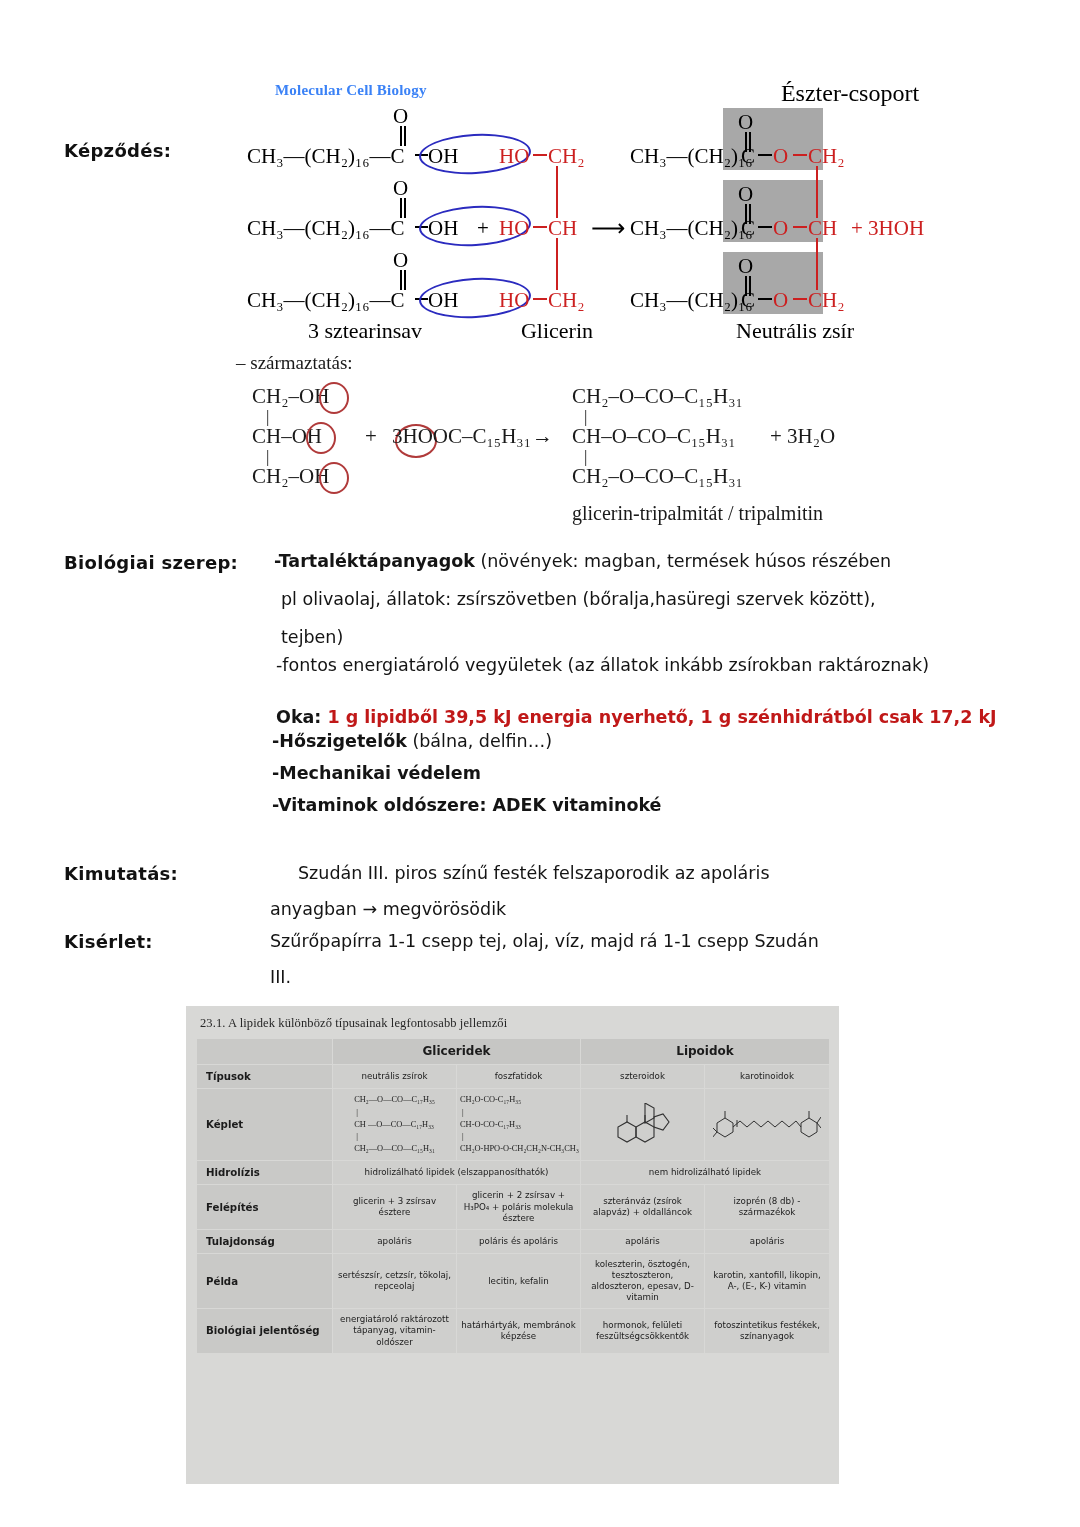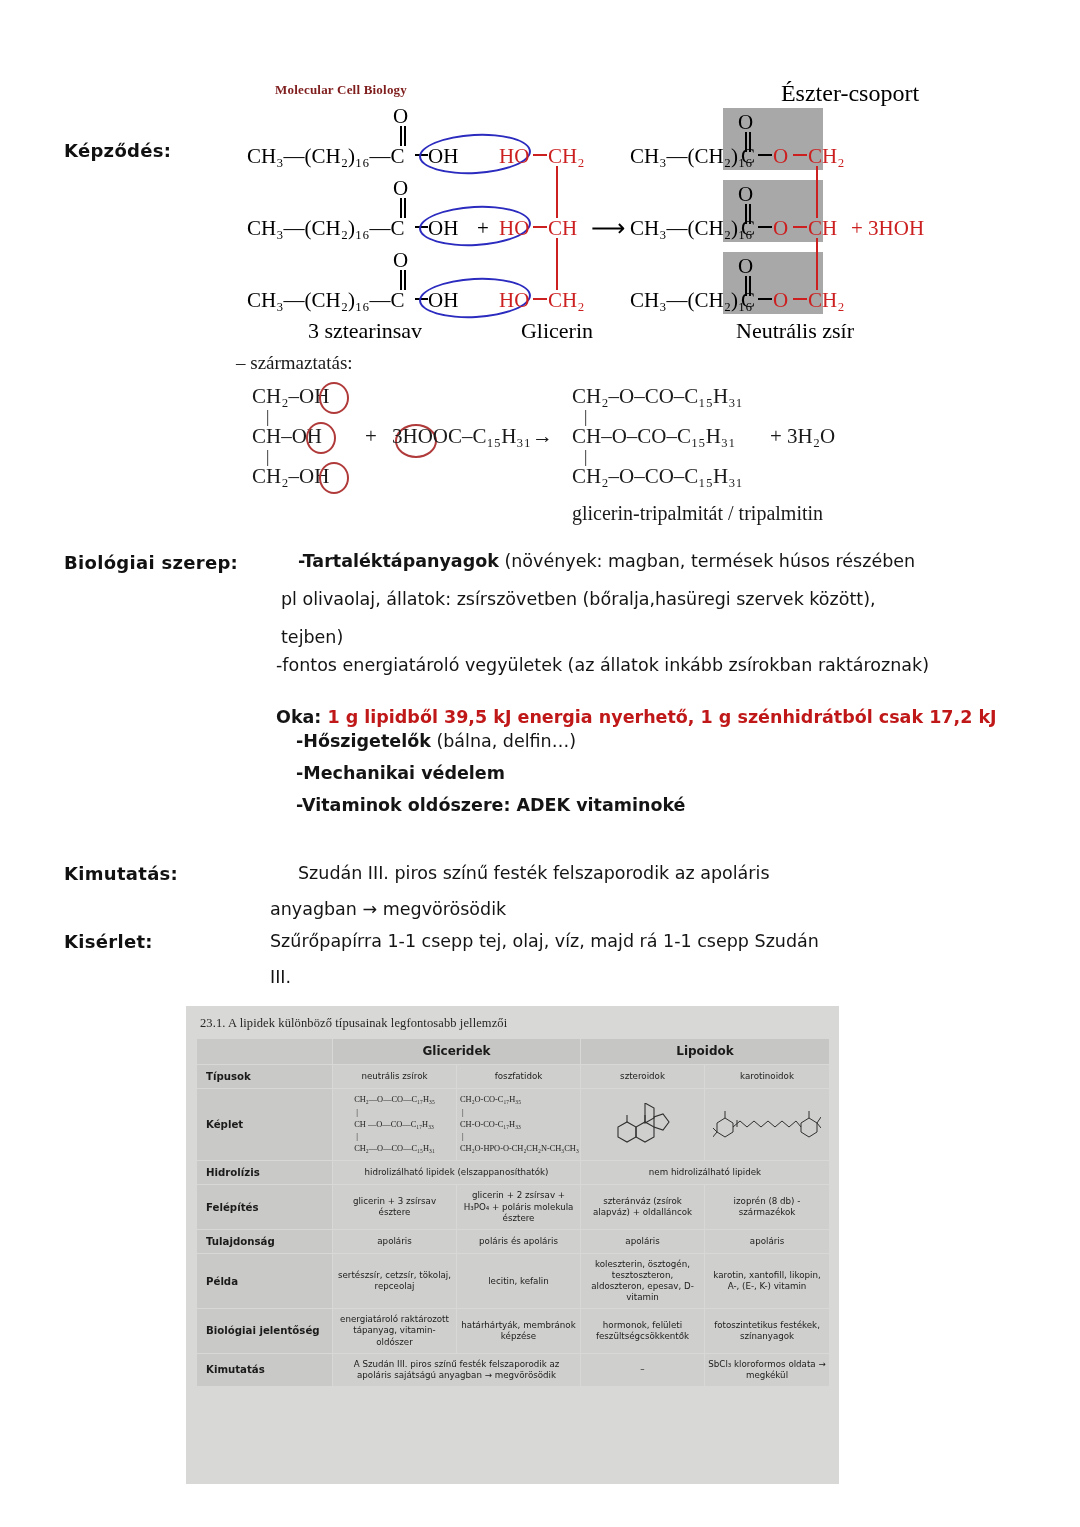--- a/index.html
+++ b/index.html
@@ -20,21 +20,21 @@
     color: #111;
     letter-spacing: 0.3px;
     font-family: "DejaVu Sans", sans-serif;
   }
 
   
   #formation-figure { position: absolute; left: 245px; top: 78px; width: 700px; height: 265px; }
   .mcb-credit {
     position: absolute; left: 30px; top: 4px;
     font-family: "Liberation Serif", serif;
-    font-weight: bold; font-size: 13px; color: #7f1d1d; letter-spacing: .2px;
+    font-weight: bold; font-size: 15px; color: #3b82f6; letter-spacing: .2px;
   }
   .ester-title {
     position: absolute; left: 490px; top: 2px; width: 230px; text-align:center;
     font-family: "Liberation Serif", serif; font-size: 24px; color:#000;
   }
   .chem { font-family: "Liberation Serif", serif; font-size: 21px; color:#000; white-space: nowrap; }
   .chem.red { color:#cc2020; }
   .bond-h { position:absolute; height:1.8px; background:#000; }
   .bond-h.red { background:#cc2020; }
   .bond-v { position:absolute; width:1.8px; background:#cc2020; }
@@ -52,21 +52,21 @@
   #derivation-figure { position:absolute; left: 232px; top: 352px; width: 640px; height: 185px; }
   .serif { font-family:"Liberation Serif", serif; color:#1a1a1a; }
   .red-ellipse { position:absolute; border:2px solid #b03a3a; border-radius:50%; }
 
   
   .tx {
     position:absolute;
     font-family:"DejaVu Sans", sans-serif;
     font-size:17.5px; color:#141414; white-space:nowrap;
   }
-  .tx b { font-weight:bold;margin-left:24px; }
+  .tx b { font-weight:bold; }
   .tx .red { color:#c01818; }
 
   
   #lipid-table-wrap {
     position:absolute; left:186px; top:1006px; width:653px; height:478px;
     background:#d8d8d6; padding:8px 10px 14px 10px;
   }
   .tbl-caption {
     font-family:"Liberation Serif", serif;
     font-size:12.5px; color:#262626; padding:2px 4px 7px 4px; letter-spacing:.1px;
@@ -370,24 +370,18 @@
         </tr>
 
         <tr>
           <td class="rowhdr">Biológiai jelentőség</td>
           <td>energiatároló raktározott tápanyag, vitamin-oldószer</td>
           <td>határhártyák, membránok képzése</td>
           <td>hormonok, felületi feszültségcsökkentők</td>
           <td>fotoszintetikus festékek, színanyagok</td>
         </tr>
 
-        <tr>
-          <td class="rowhdr">Kimutatás</td>
-          <td colspan="2">A Szudán III. piros színű festék felszaporodik az apoláris sajátságú anyagban → megvörösödik</td>
-          <td>–</td>
-          <td>SbCl₃ kloroformos oldata → megkékül</td>
-        </tr>
 
       </tbody>
     </table>
   </div>
 
 </div>
 
 </body></html>

